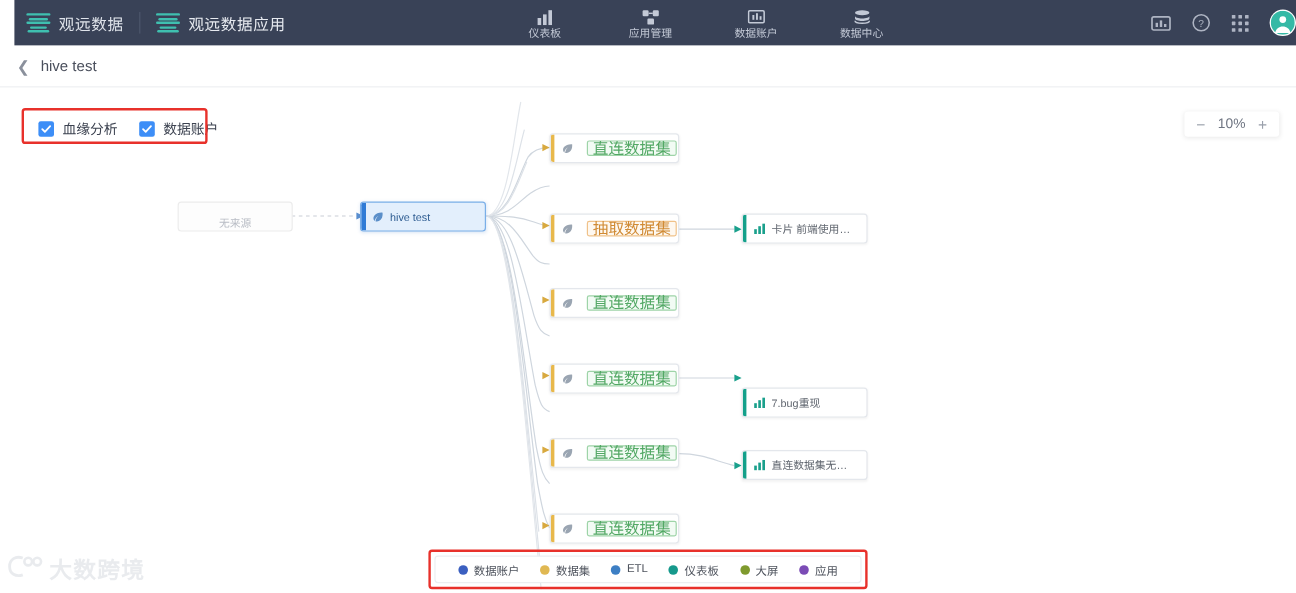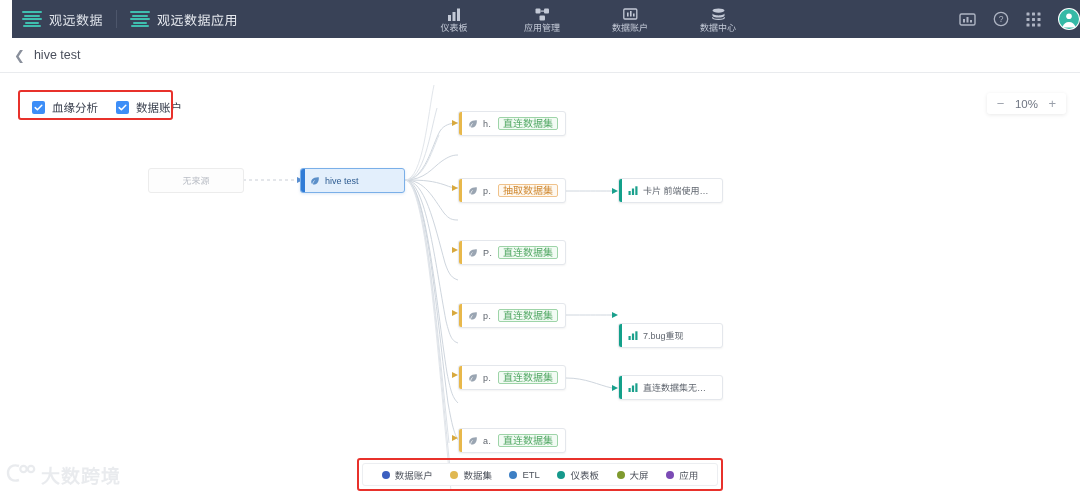--- a/index.html
+++ b/index.html
@@ -103,21 +103,21 @@
     border:1px solid #e4e7ec; border-radius:3px;
     display:flex; align-items:center; padding-left:9px; padding-right:7px;
     box-shadow:0 1px 2px rgba(0,0,0,.05); z-index:4; cursor:pointer;
     font-size:9px; color:#60666f; white-space:nowrap; overflow:hidden;
   }
   .node .bar { position:absolute; left:0; top:0; width:3px; height:100%; }
   .node .nico { margin-right:5px; display:flex; align-items:center; flex:0 0 auto; }
   .node .ntext { overflow:hidden; text-overflow:ellipsis; white-space:nowrap; }
   .node .ntag {
     margin-left:6px; flex:0 0 auto;
-    font-size:10px; line-height:11px; padding:0 4px;
+    font-size:13px; line-height:11px; padding:0 4px;
     border:1px solid #9ed4a8; color:#52a864; background:#f2fbf4; border-radius:2px;
   }
   .node .ntag.orange { border-color:#f0c28a; color:#d08a33; background:#fef8f0; }
 
   
   .node.ghost {
     background:#fdfdfd; border:1px solid #ececec; box-shadow:none;
     justify-content:center; padding:0; color:#b9bdc5;
   }
   
@@ -322,21 +322,21 @@
         <span class="filter-label">数据账户</span>
       </div>
     </div>
 
     <div class="zoomctl">
       <span class="zbtn">−</span>
       <span class="zval">10%</span>
       <span class="zbtn">+</span>
     </div>
 
-    <div class="node ghost" style="left:148px; top:95px; width:96px;">
+    <div class="node ghost" style="left:148px; top:95px; width:96px;align-items:flex-end;">
       <span class="ntext">无来源</span>
     </div>
 
     <div class="node selected" style="left:300px; top:95px; width:105px;">
       <span class="bar"></span>
       <span class="nico">
         <svg width="10" height="10" viewBox="0 0 10 10">
             <path d="M8.8 1.2C6 1 3.4 1.8 2 3.6c-1.3 1.6-1 3.6.3 4.6.2-1.9 1.3-3.6 3.2-4.5-1.3 1.1-2.3 2.6-2.6 4.7 1.7.5 3.7-.2 4.8-1.9C8.9 4.7 8.9 2.8 8.8 1.2z" fill="#5b8fc9"></path>
           </svg>
       </span>

